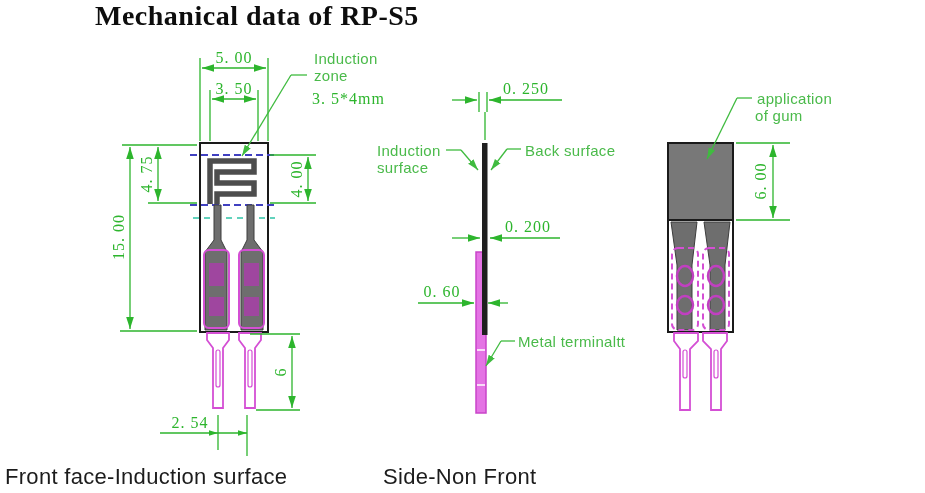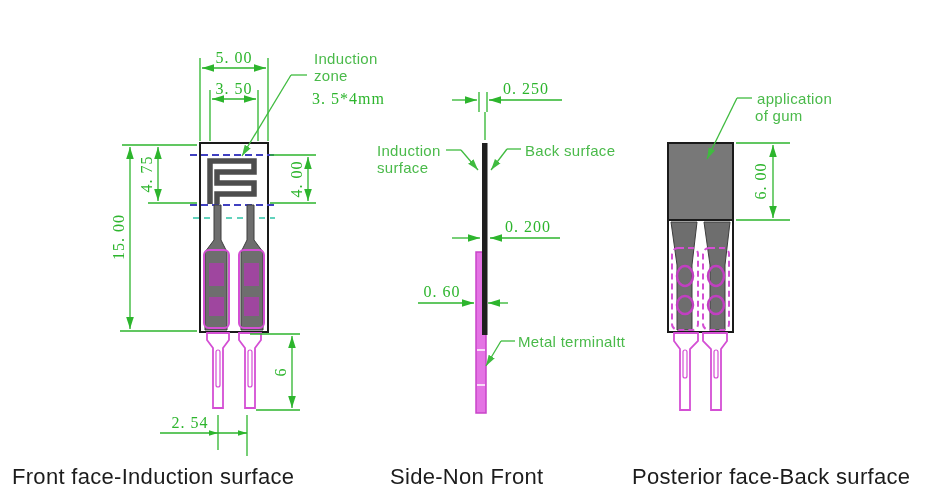--- a/index.html
+++ b/index.html
@@ -1,38 +1,39 @@
 <!DOCTYPE html>
 <html><head>
 <meta charset="utf-8">
 <style>
   html,body{margin:0;padding:0;background:#ffffff;}
   #stage{position:relative;width:925px;height:493px;background:#ffffff;overflow:hidden;
          font-family:"Liberation Sans",sans-serif;}
   .title{position:absolute;left:95px;top:0px;font-family:"Liberation Serif",serif;
          font-weight:bold;font-size:28px;color:#0d0d0d;letter-spacing:0.5px;}
-  .caption{position:absolute;top:464px;font-size:22px;color:#1c1c1c;font-weight:400;letter-spacing:0.3px;margin-left:7px;}
+  .caption{position:absolute;top:464px;font-size:22px;color:#1c1c1c;font-weight:400;letter-spacing:0.3px;}
   .caption.front{left:5px;}
   .caption.side{left:383px;}
   .caption.posterior{left:625px;}
   svg text{font-family:"Liberation Serif",serif;}
   .dimtxt{fill:#2db52d;font-size:16px;letter-spacing:1px;}
   .lbltxt{fill:#4aba4a;font-size:15px;font-family:"Liberation Sans",sans-serif;letter-spacing:0.3px;}
   .dimline{stroke:#2db52d;stroke-width:1.3;fill:none;}
   .leader{stroke:#3fbb3f;stroke-width:1.3;fill:none;}
   .outline{stroke:#1a1a1a;stroke-width:2;fill:#ffffff;}
   .grayfill{fill:#6e6e6e;stroke:#3d3d3d;stroke-width:1;}
   .magenta{stroke:#d44fd4;stroke-width:1.8;fill:#ffffff;}
   .magenta-thin{stroke:#d44fd4;stroke-width:1.2;fill:none;}
 </style>
 </head>
 <body>
 
 <div id="stage">
 
+  <div class="title">Mechanical data of RP-S5</div>
 
   <svg width="925" height="460" viewBox="0 0 925 460">
     <defs>
       <marker id="arr" viewBox="0 0 10 10" refX="9.5" refY="5" markerWidth="10" markerHeight="10" orient="auto-start-reverse">
         <path d="M0,2 L9.5,5 L0,8 Z" fill="#2db52d"></path>
       </marker>
       <marker id="arrL" viewBox="0 0 10 10" refX="9.5" refY="5" markerWidth="9" markerHeight="9" orient="auto-start-reverse">
         <path d="M0,2 L9.5,5 L0,8 Z" fill="#3fbb3f"></path>
       </marker>
     </defs>
@@ -168,14 +169,13 @@
 
       <line class="leader" x1="737" y1="98" x2="752" y2="98"></line>
       <line class="leader" x1="737" y1="98" x2="707" y2="159" marker-end="url(#arrL)"></line>
       <text class="lbltxt" x="757" y="104">application</text>
       <text class="lbltxt" x="755" y="121">of gum</text>
     </g>
   </svg>
 
   <div class="caption front">Front face-Induction surface</div>
   <div class="caption side">Side-Non Front</div>
-  <div class="caption posterior">Posterior face-Back surface</div>
 </div>
 
 </body></html>

